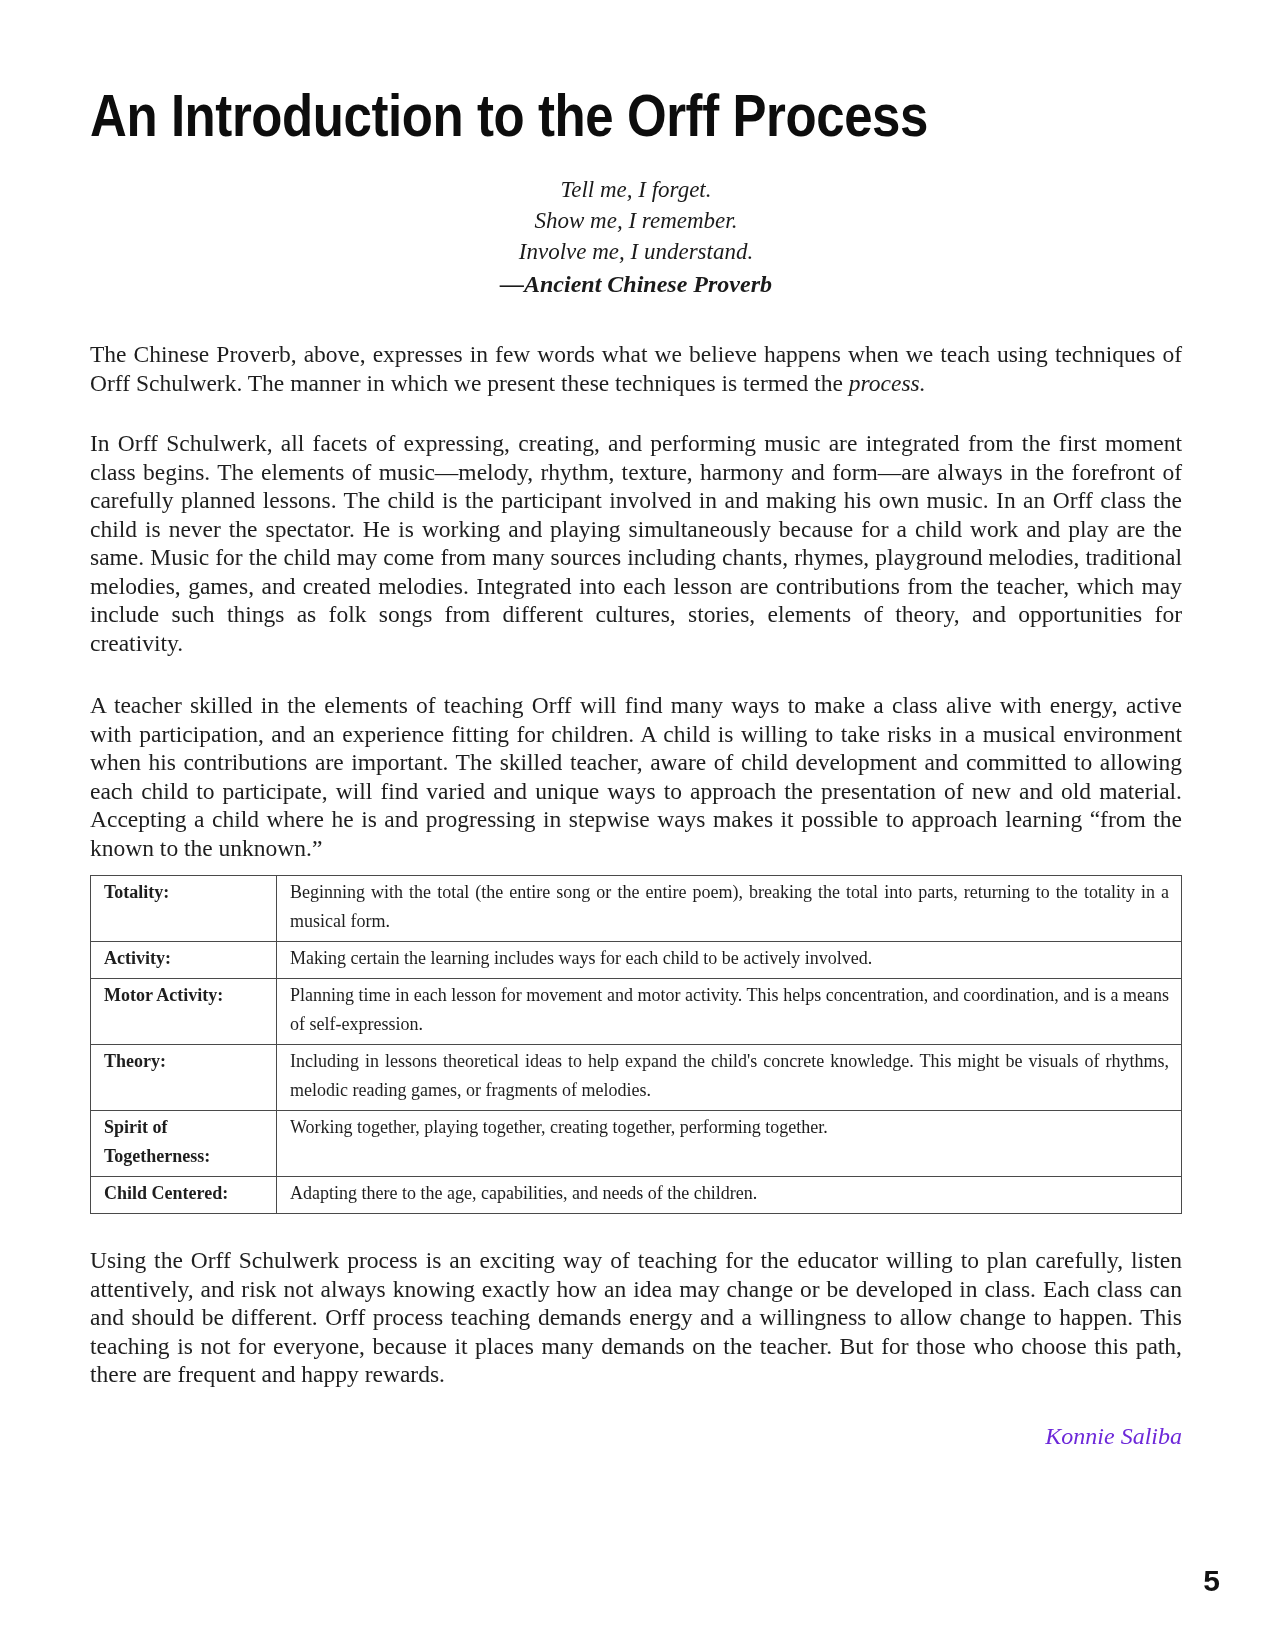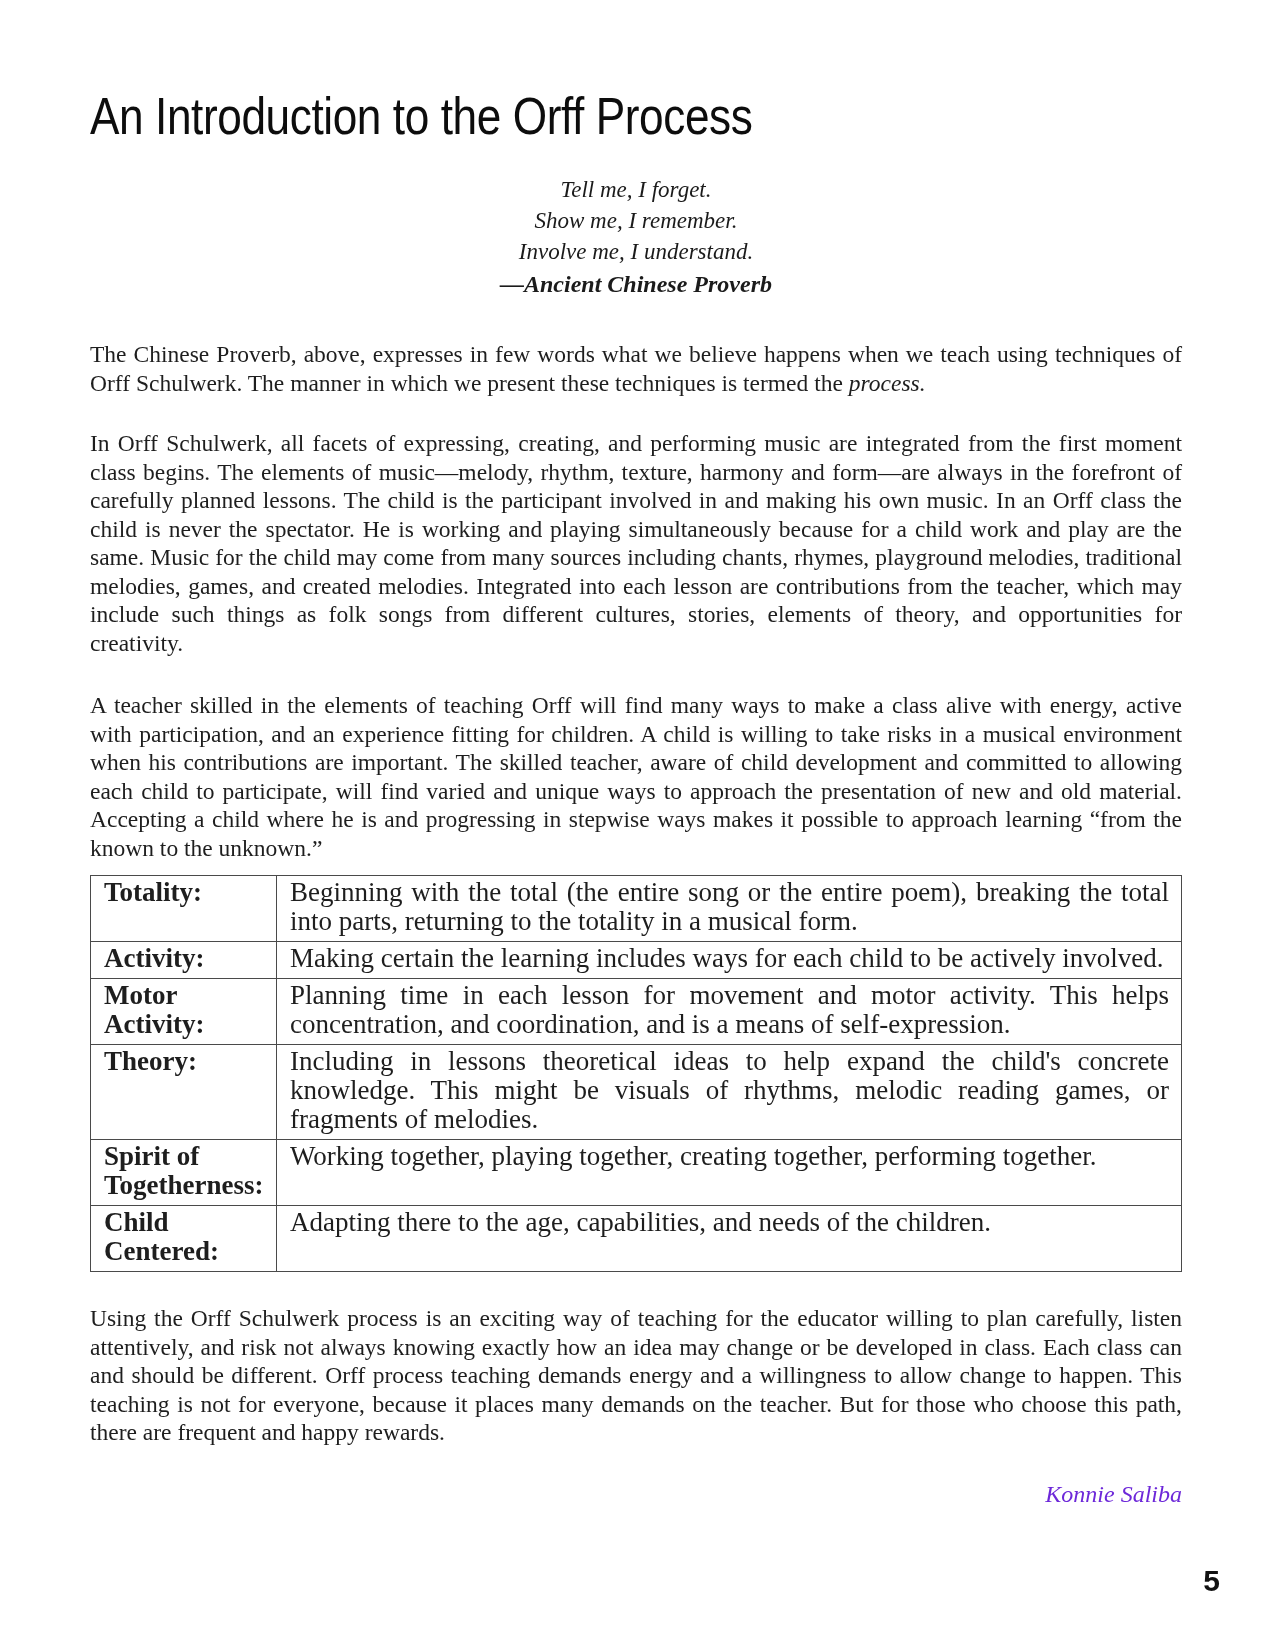--- a/index.html
+++ b/index.html
@@ -17,22 +17,22 @@
   }
   .content {
     width: 1092px;
     margin-left: 90px;
   }
   
   .chapter-title {
     margin: 0;
     padding-top: 86px;
     font-family: "Liberation Sans", sans-serif;
-    font-weight: normal;
-    font-size: 52px;
+    font-weight: bold;
+    font-size: 60px;
     line-height: 60px;
     color: #0d0d0d;
     white-space: nowrap;
   }
   .squeeze-85 {
     display: inline-block;
     transform: scaleX(0.85);
     transform-origin: 0 50%;
     letter-spacing: -0.5px;
   }
@@ -80,21 +80,21 @@
   }
   
   table.principles {
     margin-top: 13px;
     width: 100%;
     border-collapse: collapse;
   }
   table.principles td {
     border: 1.5px solid #4a4a4a;
     vertical-align: top;
-    font-size: 27px;
+    font-size: 18px;
     line-height: 29px;
     padding: 2px 12px 5px 13px;
   }
   td.term-cell {
     width: 160px;
     font-weight: bold;
     text-align: left;
   }
   td.def-cell {
     text-align: justify;

